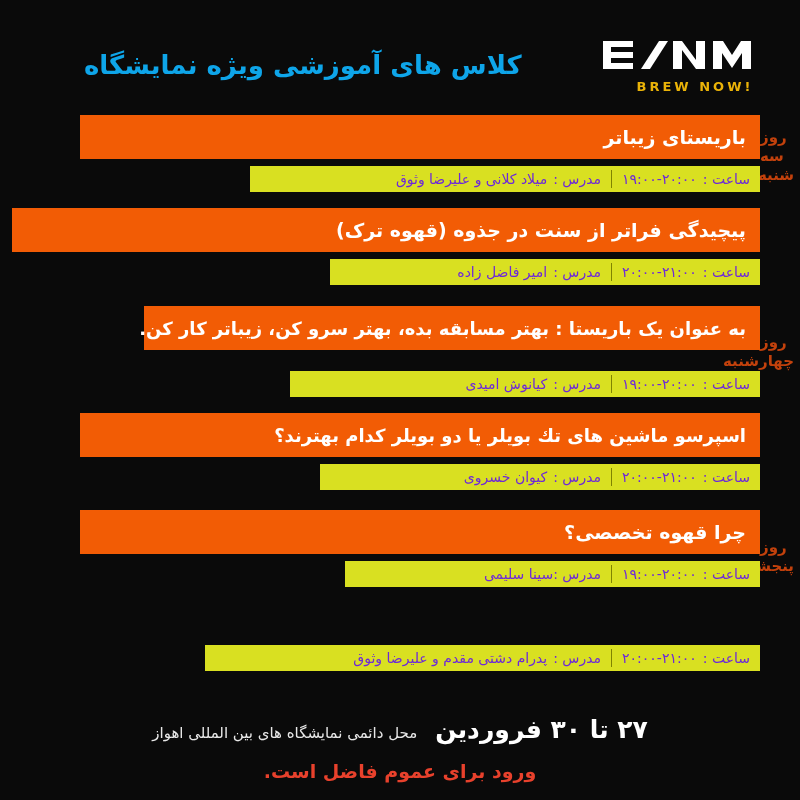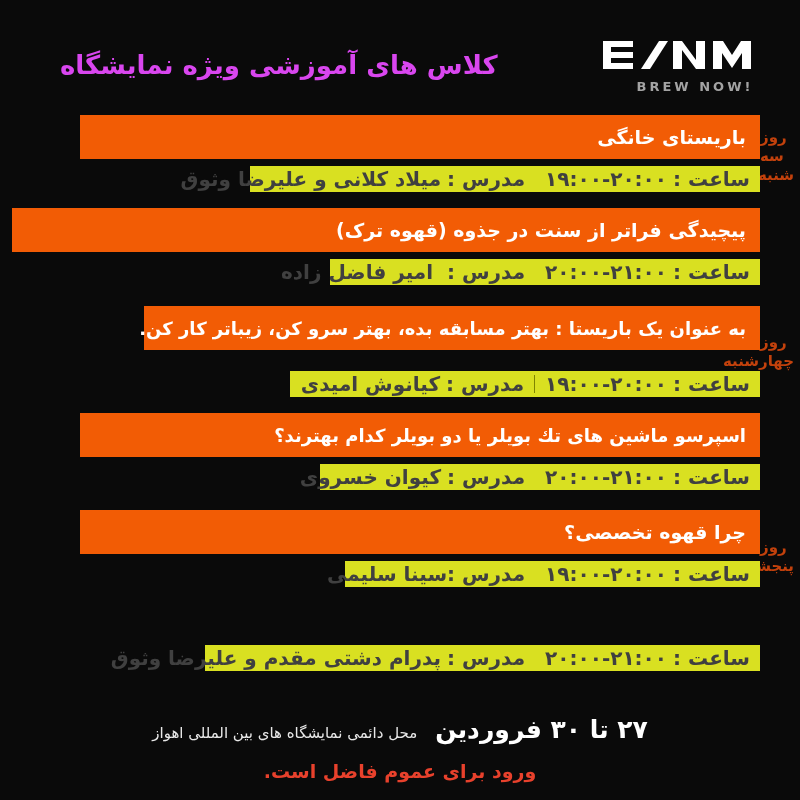--- a/index.html
+++ b/index.html
@@ -42,31 +42,32 @@
     gap: 4px;
   }
   .logo-mark {
     width: 160px;
     height: 38px;
     position: relative;
   }
   .logo-sub {
     font-size: 13px;
     letter-spacing: 3px;
-    color: #a3a3a3;
+    color: #eab308;
     font-weight: bold;
     direction: ltr;
     padding-left: 28px;
   }
   .main-title {
     font-size: 26px;
     font-weight: bold;
-    color: #d946ef;
+    color: #0ea5e9;
     white-space: nowrap;
     letter-spacing: 0;
+    margin-left: 24px;
   }
 
   
   .day-label {
     position: absolute;
     right: 6px;
     width: 34px;
     text-align: left;
     color: #c2410c;
     font-size: 15px;
@@ -100,23 +101,23 @@
     height: 26px;
     background: #d9e021;
     display: flex;
     align-items: center;
     box-sizing: border-box;
     right: 40px;
     padding: 0 10px;
     gap: 0;
   }
   .info-cell {
-    font-size: 20px;
-    color: #404040;
-    font-weight: bold;
+    font-size: 14px;
+    color: #6d28d9;
+    font-weight: normal;
     white-space: nowrap;
     display: flex;
     align-items: center;
   }
   .info-sep {
     width: 1px;
     height: 18px;
     background: #7f8400;
     margin: 0 10px;
   }
@@ -180,39 +181,39 @@
   </div>
 
   <div class="day-label" style="top:128px;">روز
 سه شنبه</div>
   <div class="day-label" style="top:333px;">روز
 چهارشنبه</div>
   <div class="day-label" style="top:538px;">روز
 پنجشنبه</div>
 
   <div class="bar" style="top:115px; width:680px;">
-    <div class="bar-title">باریستای خانگی</div>
+    <div class="bar-title">باریستای زیباتر</div>
   </div>
   <div class="info" style="top:166px; width:510px;">
     <div class="info-cell">ساعت :</div>
     <div class="info-cell" style="margin-right:6px;">۱۹:۰۰-۲۰:۰۰</div>
     <div class="info-sep"></div>
     <div class="info-cell">مدرس :</div>
     <div class="info-cell" style="margin-right:6px;">میلاد کلانی و علیرضا وثوق</div>
   </div>
 
   <div class="bar" style="top:208px; width:748px;">
     <div class="bar-title">پیچیدگی فراتر از سنت در جذوه (قهوه ترک)</div>
   </div>
   <div class="info" style="top:259px; width:430px;">
     <div class="info-cell">ساعت :</div>
     <div class="info-cell" style="margin-right:6px;">۲۰:۰۰-۲۱:۰۰</div>
     <div class="info-sep"></div>
     <div class="info-cell">مدرس :</div>
-    <div class="info-cell" style="margin-right:14px;">امیر فاضل زاده</div>
+    <div class="info-cell" style="margin-right:6px;">امیر فاضل زاده</div>
   </div>
 
   <div class="bar tall" style="top:306px; width:616px;">
     <div class="bar-title">به عنوان یک باریستا : بهتر مسابقه بده، بهتر سرو کن، زیباتر کار کن.</div>
   </div>
   <div class="info" style="top:371px; width:470px;">
     <div class="info-cell">ساعت :</div>
     <div class="info-cell" style="margin-right:6px;">۱۹:۰۰-۲۰:۰۰</div>
     <div class="info-sep"></div>
     <div class="info-cell">مدرس :</div>

